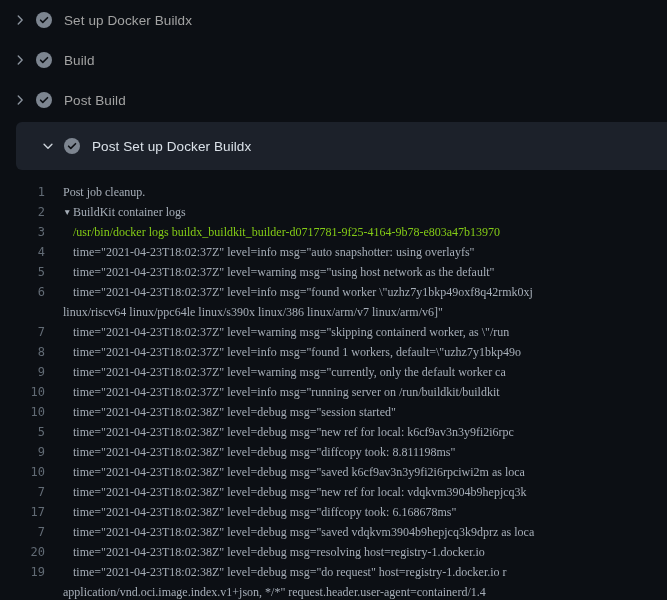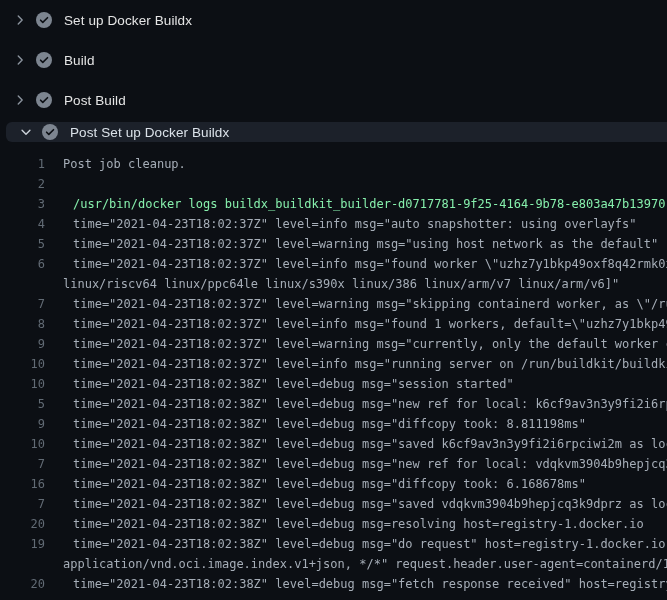--- a/index.html
+++ b/index.html
@@ -10,52 +10,52 @@
     position: relative;
   }
   
   .steps { width: 667px; }
   .step-row {
     height: 40px; display: flex; align-items: center;
     padding-left: 12px; box-sizing: border-box;
     cursor: pointer;
   }
   .step-row.expanded {
-    height: 20px; margin: 2px 0 2px 6px; padding-left: 12px;
+    height: 48px; margin: 2px 0 2px 16px; padding-left: 24px;
     background: #1c212a; border-radius: 6px 0 0 6px;
   }
   .chev {
     width: 16px; height: 16px; display: flex; align-items: center; justify-content: center;
     flex: 0 0 16px;
   }
   .check {
     width: 16px; height: 16px; margin-left: 8px; flex: 0 0 16px;
     display: flex; align-items: center; justify-content: center;
   }
   .step-label {
-    margin-left: 12px; font-size: 13.5px; color: #e5e5e5; letter-spacing: .1px;
+    margin-left: 12px; font-size: 13.5px; color: #a3a3a3; letter-spacing: .1px;
   }
   .step-row.expanded .step-label { color: #dbe2e9; }
   
   .log {
     padding-top: 10px;
     font-family: "DejaVu Sans Mono", "Liberation Mono", monospace;
     font-size: 12px; line-height: 20px;
     width: 667px;
   }
   .log-line {
     height: 20px; display: flex; white-space: pre; overflow: hidden;
   }
   .log-num {
     flex: 0 0 45px; width: 45px; text-align: right;
     color: #626b75; cursor: pointer;
   }
-  .log-text { padding-left: 18px; color: #a6aeb8; }
+  .log-text { padding-left: 18px; color: #a6aeb8; font-family: Liberation Serif, serif; }
   .log-line.indent1 .log-text { padding-left: 28px; }
-  .log-line.command .log-text { color: #86efac; }
+  .log-line.command .log-text { color: #84cc16; }
   .tri {
     display: inline-block; width: 10px; font-size: 8.5px;
     color: #a6aeb8; vertical-align: 1px;
   }
 </style>
 </head>
 <body>
 
 <div class="steps">
     <div class="step-row">
@@ -110,34 +110,34 @@
         <svg width="16" height="16" viewBox="0 0 16 16">
           <circle cx="8" cy="8" r="8" fill="#7d8590"></circle>
           <path d="M4.6 8.2l2.2 2.2 4.7-4.7" fill="none" stroke="#0c0f14" stroke-width="1.6" stroke-linecap="round" stroke-linejoin="round"></path>
         </svg>
       </span>
       <span class="step-label">Post Set up Docker Buildx</span>
     </div>
   </div>
 <div class="log">
     <div class="log-line indent0"><span class="log-num">1</span><span class="log-text"><span>Post job cleanup.</span></span></div>
-    <div class="log-line indent0"><span class="log-num">2</span></div>
+    <div class="log-line indent0"><span class="log-num">2</span><span class="log-text"><span class="tri">▼</span><span>BuildKit container logs</span></span></div>
     <div class="log-line indent1 command"><span class="log-num">3</span><span class="log-text"><span>/usr/bin/docker logs buildx_buildkit_builder-d0717781-9f25-4164-9b78-e803a47b13970</span></span></div>
     <div class="log-line indent1"><span class="log-num">4</span><span class="log-text"><span>time="2021-04-23T18:02:37Z" level=info msg="auto snapshotter: using overlayfs"</span></span></div>
     <div class="log-line indent1"><span class="log-num">5</span><span class="log-text"><span>time="2021-04-23T18:02:37Z" level=warning msg="using host network as the default"</span></span></div>
     <div class="log-line indent1"><span class="log-num">6</span><span class="log-text"><span>time="2021-04-23T18:02:37Z" level=info msg="found worker \"uzhz7y1bkp49oxf8q42rmk0xj</span></span></div>
     <div class="log-line indent0"><span class="log-num"></span><span class="log-text"><span>linux/riscv64 linux/ppc64le linux/s390x linux/386 linux/arm/v7 linux/arm/v6]"</span></span></div>
     <div class="log-line indent1"><span class="log-num">7</span><span class="log-text"><span>time="2021-04-23T18:02:37Z" level=warning msg="skipping containerd worker, as \"/run</span></span></div>
     <div class="log-line indent1"><span class="log-num">8</span><span class="log-text"><span>time="2021-04-23T18:02:37Z" level=info msg="found 1 workers, default=\"uzhz7y1bkp49o</span></span></div>
     <div class="log-line indent1"><span class="log-num">9</span><span class="log-text"><span>time="2021-04-23T18:02:37Z" level=warning msg="currently, only the default worker ca</span></span></div>
     <div class="log-line indent1"><span class="log-num">10</span><span class="log-text"><span>time="2021-04-23T18:02:37Z" level=info msg="running server on /run/buildkit/buildkit</span></span></div>
     <div class="log-line indent1"><span class="log-num">10</span><span class="log-text"><span>time="2021-04-23T18:02:38Z" level=debug msg="session started"</span></span></div>
     <div class="log-line indent1"><span class="log-num">5</span><span class="log-text"><span>time="2021-04-23T18:02:38Z" level=debug msg="new ref for local: k6cf9av3n3y9fi2i6rpc</span></span></div>
     <div class="log-line indent1"><span class="log-num">9</span><span class="log-text"><span>time="2021-04-23T18:02:38Z" level=debug msg="diffcopy took: 8.811198ms"</span></span></div>
     <div class="log-line indent1"><span class="log-num">10</span><span class="log-text"><span>time="2021-04-23T18:02:38Z" level=debug msg="saved k6cf9av3n3y9fi2i6rpciwi2m as loca</span></span></div>
     <div class="log-line indent1"><span class="log-num">7</span><span class="log-text"><span>time="2021-04-23T18:02:38Z" level=debug msg="new ref for local: vdqkvm3904b9hepjcq3k</span></span></div>
-    <div class="log-line indent1"><span class="log-num">16</span><span class="log-text"><span>time="2021-04-23T18:02:38Z" level=debug msg="diffcopy took: 6.168678ms"</span></span></div>
+    <div class="log-line indent1"><span class="log-num">17</span><span class="log-text"><span>time="2021-04-23T18:02:38Z" level=debug msg="diffcopy took: 6.168678ms"</span></span></div>
     <div class="log-line indent1"><span class="log-num">7</span><span class="log-text"><span>time="2021-04-23T18:02:38Z" level=debug msg="saved vdqkvm3904b9hepjcq3k9dprz as loca</span></span></div>
     <div class="log-line indent1"><span class="log-num">20</span><span class="log-text"><span>time="2021-04-23T18:02:38Z" level=debug msg=resolving host=registry-1.docker.io</span></span></div>
     <div class="log-line indent1"><span class="log-num">19</span><span class="log-text"><span>time="2021-04-23T18:02:38Z" level=debug msg="do request" host=registry-1.docker.io r</span></span></div>
     <div class="log-line indent0"><span class="log-num"></span><span class="log-text"><span>application/vnd.oci.image.index.v1+json, */*" request.header.user-agent=containerd/1.4</span></span></div>
     <div class="log-line indent1"><span class="log-num">20</span><span class="log-text"><span>time="2021-04-23T18:02:38Z" level=debug msg="fetch response received" host=registry-</span></span></div>
   </div>
 
 </body></html>

